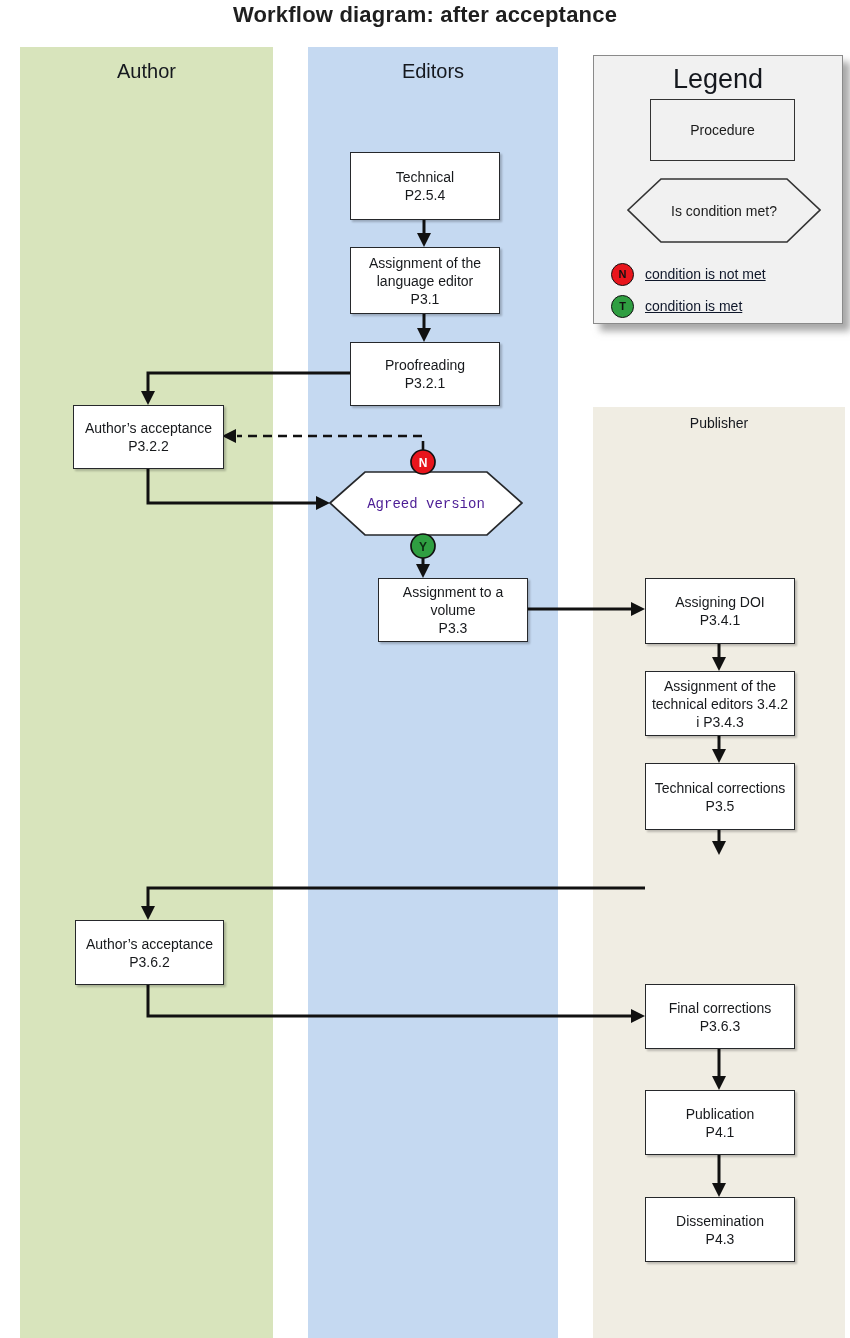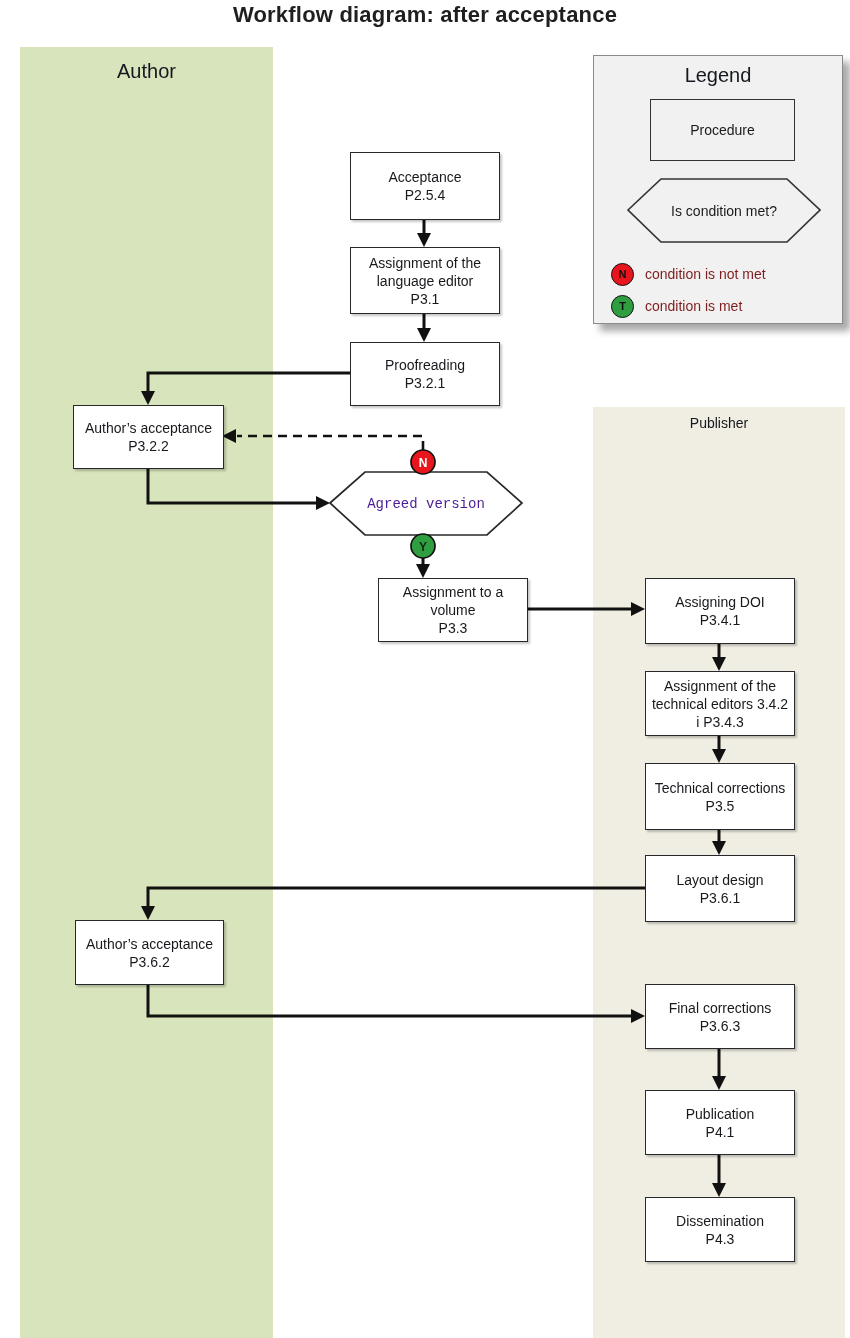--- a/index.html
+++ b/index.html
@@ -31,49 +31,52 @@
   .hexlabel{
     position:absolute;z-index:4;display:flex;align-items:center;justify-content:center;
     text-align:center;font-size:14px;color:#4c1d95;background:transparent;font-family:Liberation Mono, monospace;
   }
   
   .legend{
     position:absolute;left:593px;top:55px;width:248px;height:267px;z-index:2;
     background:#f1f1f1;border:1px solid #8a8a8a;
     box-shadow:7px 7px 7px rgba(110,110,110,.6);
   }
-  .legend-title{position:absolute;top:8px;left:0;width:100%;text-align:center;font-size:20px;color:#15181e;}
+  .legend-title{position:absolute;top:8px;left:0;width:100%;text-align:center;font-size:27px;color:#15181e;}
   .legend-proc{
     position:absolute;left:56px;top:43px;width:143px;height:60px;border:1.6px solid #333;
     display:flex;align-items:center;justify-content:center;font-size:14px;
   }
   .legend-hex{position:absolute;left:33px;top:122px;}
   .legend-hex-label{
     position:absolute;left:33px;top:122px;width:194px;height:65px;
     display:flex;align-items:center;justify-content:center;font-size:14px;
   }
   .legend-item{position:absolute;left:17px;display:flex;align-items:center;gap:11px;height:24px;}
-  .legend-item .txt{font-size:14px;color:#7f1d1d;}
+  .legend-item .txt{font-size:14px;color:#0f172a;text-decoration:underline;}
   .dot{
     width:21px;height:21px;border-radius:50%;border:1.7px solid #111;
     display:flex;align-items:center;justify-content:center;
     font-size:11px;font-weight:600;color:#111;flex:0 0 auto;
   }
   .dot-red{background:#e8151c;}
   .dot-green{background:#2f9e41;}
 </style>
 </head>
 <body>
 
 <div id="stage">
 
   <div class="title">Workflow diagram: after acceptance</div>
 
   <div class="lane lane-author">
     <div class="lane-header">Author</div>
+  </div>
+  <div class="lane lane-editors">
+    <div class="lane-header">Editors</div>
   </div>
   <div class="lane lane-publisher">
     <div class="lane-header lane-header-sm">Publisher</div>
   </div>
 
   <div class="legend">
     <div class="legend-title">Legend</div>
     <div class="legend-proc">
       <span>Procedure</span>
     </div>
@@ -125,21 +128,21 @@
       <polygon points="719,1197 712,1183 726,1183"></polygon>
     </g>
     <polygon points="330,503 365,472 487,472 522,503 487,535 365,535" fill="#ffffff" stroke="#26282b" stroke-width="1.7"></polygon>
     <circle cx="423" cy="462" r="12" fill="#e8151c" stroke="#111" stroke-width="1.7"></circle>
     <text x="423" y="467" text-anchor="middle" font-size="12" font-weight="700" fill="#ffffff">N</text>
     <circle cx="423" cy="546" r="12" fill="#2f9e41" stroke="#111" stroke-width="1.7"></circle>
     <text x="423" y="551" text-anchor="middle" font-size="12" font-weight="700" fill="#0c2b12">Y</text>
   </svg>
 
   <div class="node" style="left:350px;top:152px;width:148px;height:66px;">
-    <span>Acceptance</span>
+    <span>Technical</span>
     <span>P2.5.4</span>
     <span></span>
   </div>
   <div class="node" style="left:350px;top:247px;width:148px;height:65px;">
     <span>Assignment of the</span>
     <span>language editor</span>
     <span>P3.1</span>
   </div>
   <div class="node" style="left:350px;top:342px;width:148px;height:62px;">
     <span>Proofreading</span>
@@ -167,25 +170,20 @@
   <div class="node" style="left:645px;top:671px;width:148px;height:63px;">
     <span>Assignment of  the</span>
     <span>technical editors  3.4.2</span>
     <span>i P3.4.3</span>
   </div>
   <div class="node" style="left:645px;top:763px;width:148px;height:65px;">
     <span>Technical corrections</span>
     <span>P3.5</span>
     <span></span>
   </div>
-  <div class="node" style="left:645px;top:855px;width:148px;height:65px;">
-    <span>Layout design</span>
-    <span>P3.6.1</span>
-    <span></span>
-  </div>
   <div class="node" style="left:75px;top:920px;width:147px;height:63px;">
     <span>Author’s acceptance</span>
     <span>P3.6.2</span>
     <span></span>
   </div>
   <div class="node" style="left:645px;top:984px;width:148px;height:63px;">
     <span>Final corrections</span>
     <span>P3.6.3</span>
     <span></span>
   </div>

